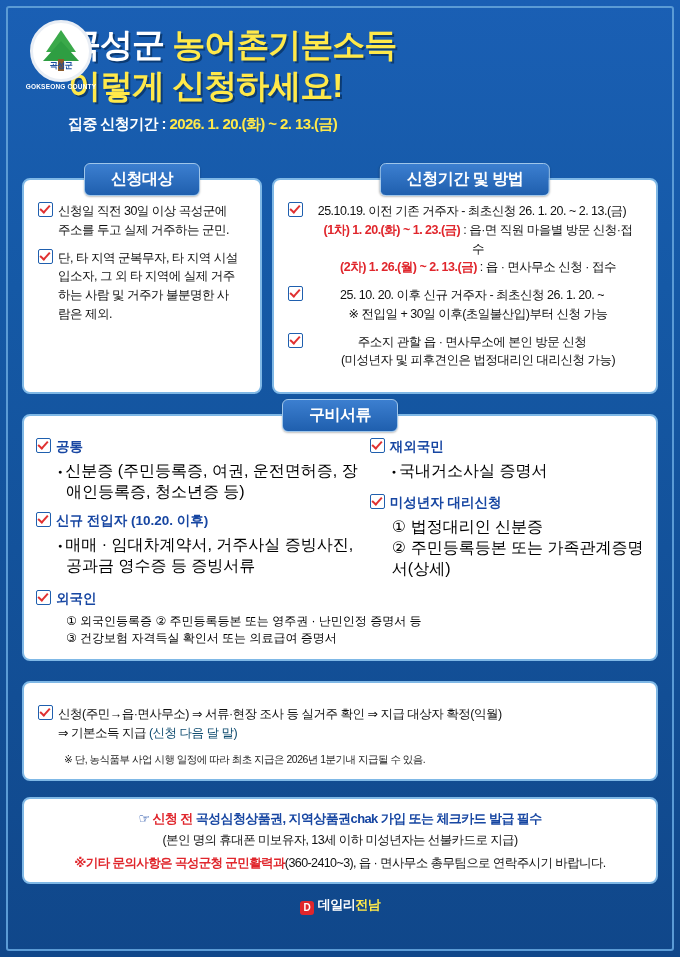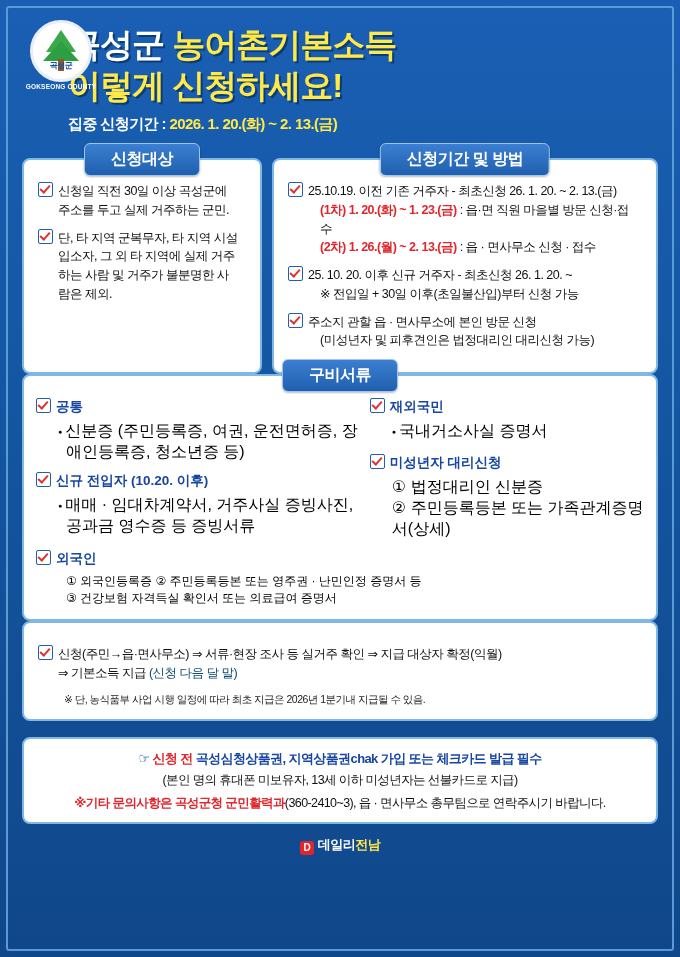--- a/index.html
+++ b/index.html
@@ -93,20 +93,21 @@
   }
   .subtitle .w{color:#ffffff;}
 
   
   .row{display:flex;gap:10px;padding:0 14px;}
   .card{
     background:#ffffff;
     border:2px solid #7fb8e6;
     border-radius:8px;
     position:relative;
+    margin-top:20px;
     box-sizing:border-box;
   }
   .card-title{
     position:absolute;left:50%;top:-17px;transform:translateX(-50%);
     background:linear-gradient(180deg,#3c7fd0 0%,#1f5fae 100%);
     color:#ffffff;font-weight:bold;font-size:16px;
     padding:5px 26px;border-radius:6px;
     white-space:nowrap;letter-spacing:-0.5px;
     border:1px solid #9fc6ea;
     box-shadow:0 1px 2px rgba(0,0,0,.25);
@@ -210,21 +211,21 @@
           <span class="chk"></span>
           <span class="item-txt">신청일 직전 30일 이상 곡성군에 주소를 두고 실제 거주하는 군민.</span>
         </div>
         <div class="item">
           <span class="chk"></span>
           <span class="item-txt">단, 타 지역 군복무자, 타 지역 시설 입소자, 그 외 타 지역에 실제 거주하는 사람 및 거주가 불분명한 사람은 제외.</span>
         </div>
       </div>
     </div>
 
-    <div class="card" style="flex:1;">
+    <div class="card" style="flex:1;text-align:center;">
       <div class="card-title">신청기간 및 방법</div>
       <div class="card-body" style="min-height:178px;">
         <div class="item">
           <span class="chk"></span>
           <span class="item-txt">
             <span>25.10.19. 이전 기존 거주자 - 최초신청 26. 1. 20. ~ 2. 13.(금)</span><br>
             <span class="sub-indent"><span class="b-red">(1차) 1. 20.(화) ~ 1. 23.(금)</span><span> : 읍·면 직원 마을별 방문 신청·접수</span></span>
             <span class="sub-indent"><span class="b-red">(2차) 1. 26.(월) ~ 2. 13.(금)</span><span> : 읍 · 면사무소 신청 · 접수</span></span>
           </span>
         </div>

